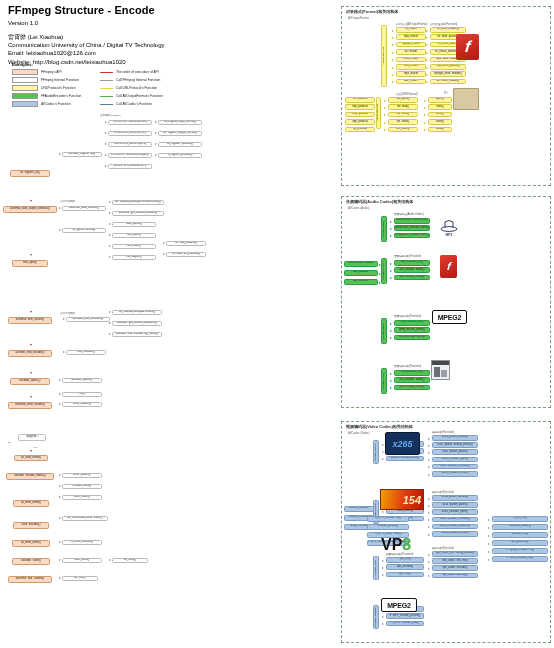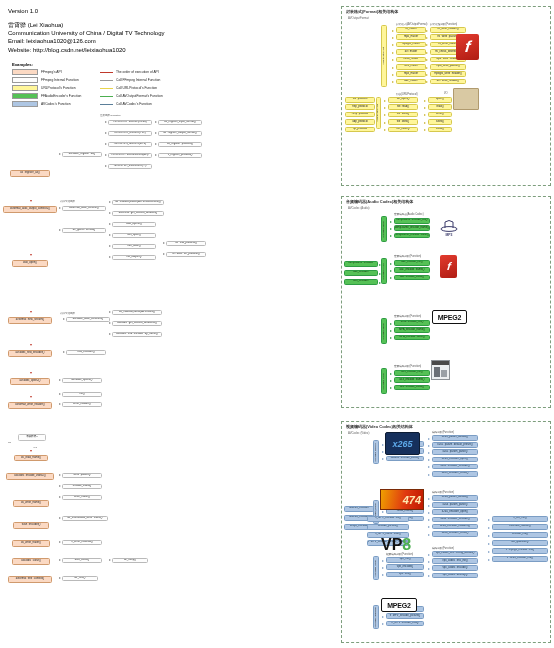--- a/index.html
+++ b/index.html
@@ -76,20 +76,21 @@
   .ico-x264{background:linear-gradient(100deg,#f0a000,#e03a10 55%,#c01800);
             border:.6px solid #7a2a06;display:flex;align-items:center;
             justify-content:flex-end;color:#ffe9b0;font-weight:bold;
             font-style:italic;padding-right:2px;}
   .ico-vp8{display:flex;align-items:center;font-weight:bold;}
 </style>
 </head>
 <body>
 
 <div id="header">
+  <div id="doc-title">FFmpeg Structure - Encode</div>
   <div id="doc-version">Version 1.0</div>
   <div id="author-block">
     <div class="author-line">雷霄骅 (Lei Xiaohua)</div>
     <div class="author-line">Communication University of China / Digital TV Technology</div>
     <div class="author-line">Email:  leixiaohua1020@126.com</div>
     <div class="author-line">Website:  http://blog.csdn.net/leixiaohua1020</div>
   </div>
 </div>
 
 <div id="legend">
@@ -548,21 +549,21 @@
     <rect x="2" y="6" width="6" height="10" fill="#6b7077"></rect>
     <rect x="9" y="9" width="6" height="7" fill="#9aa0a6"></rect>
   </svg>
 </div>
 
 <div class="ico ico-x265" style="left:385px;top:432px;width:33px;height:21px;font-size:9px;">
   <span>x265</span>
 </div>
 
 <div class="ico ico-x264" style="left:380px;top:489px;width:40px;height:19px;font-size:11px;">
-  <span>474</span>
+  <span>154</span>
 </div>
 
 <div class="ico ico-vp8" style="left:381px;top:536px;width:40px;height:18px;font-size:16px;">
   <span style="color:#111;">VP</span>
   <span style="color:#4caf50;">8</span>
 </div>
 
 <div class="ico ico-mpeg2" style="left:381px;top:598px;width:34px;height:12px;font-size:7px;">
   <span>MPEG2</span>
 </div>

